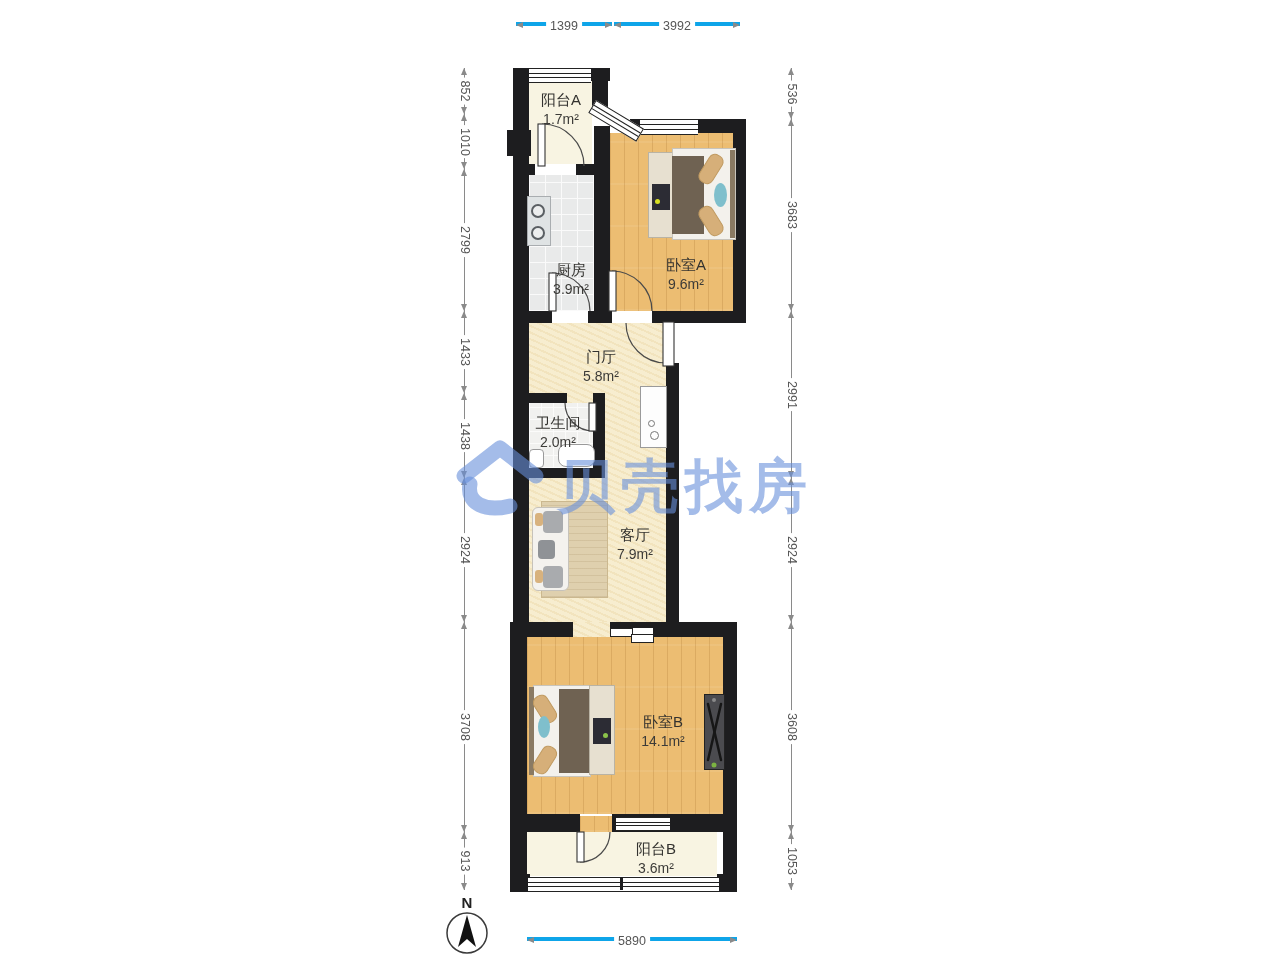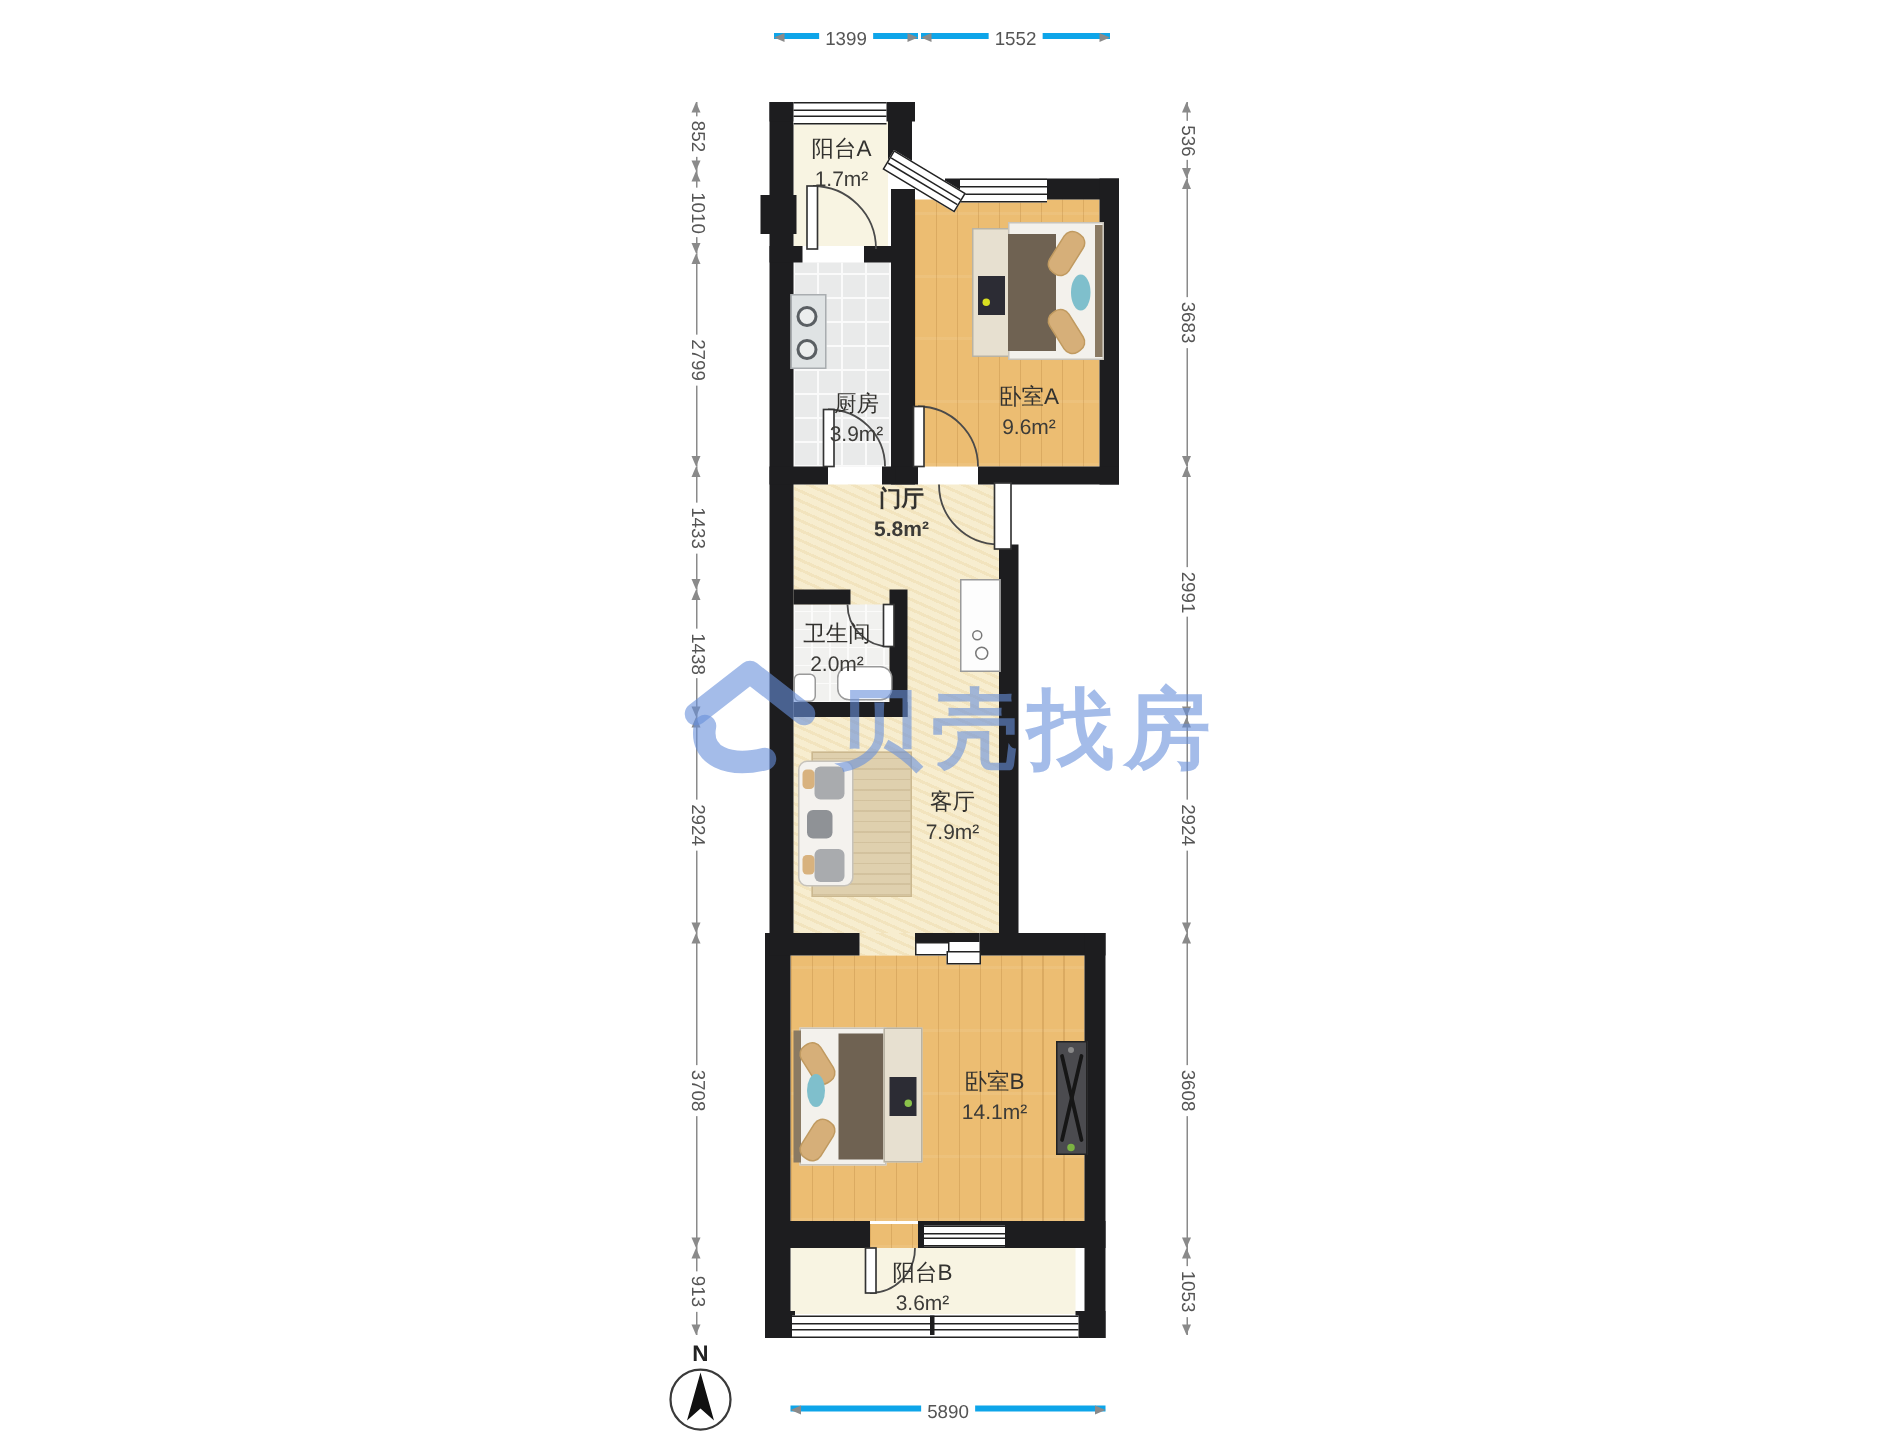--- a/index.html
+++ b/index.html
@@ -168,46 +168,46 @@
     <div class="area">1.7m²</div>
   </div>
   <div class="room-label" style="left:571px;top:279px;">
     <div>厨房</div>
     <div class="area">3.9m²</div>
   </div>
   <div class="room-label" style="left:686px;top:274px;">
     <div>卧室A</div>
     <div class="area">9.6m²</div>
   </div>
-  <div class="room-label" style="left:601px;top:342px;font-weight:bold;">
+  <div class="room-label" style="left:601px;top:366px;">
     <div>门厅</div>
     <div class="area">5.8m²</div>
   </div>
   <div class="room-label" style="left:558px;top:432px;text-align:center;">
     <div>卫生间</div>
     <div class="area">2.0m²</div>
   </div>
   <div class="room-label" style="left:635px;top:544px;">
     <div>客厅</div>
     <div class="area">7.9m²</div>
   </div>
   <div class="room-label" style="left:663px;top:731px;">
     <div>卧室B</div>
     <div class="area">14.1m²</div>
   </div>
-  <div class="room-label" style="left:615px;top:858px;">
+  <div class="room-label" style="left:656px;top:858px;">
     <div>阳台B</div>
     <div class="area">3.6m²</div>
   </div>
 
   <div class="dim-h" style="left:516px;top:22px;width:96px;">
       <span class="lab">1399</span>
     </div>
   <div class="dim-h" style="left:614px;top:22px;width:126px;">
-      <span class="lab">1552</span>
+      <span class="lab">3992</span>
     </div>
 
   <div class="dim-h" style="left:527px;top:937px;width:210px;">
       <span class="lab">5890</span>
     </div>
 
   <div class="dim-v" style="left:464px;top:68px;height:46px;">
       <span class="lab">852</span>
     </div>
   <div class="dim-v" style="left:464px;top:114px;height:55px;">

